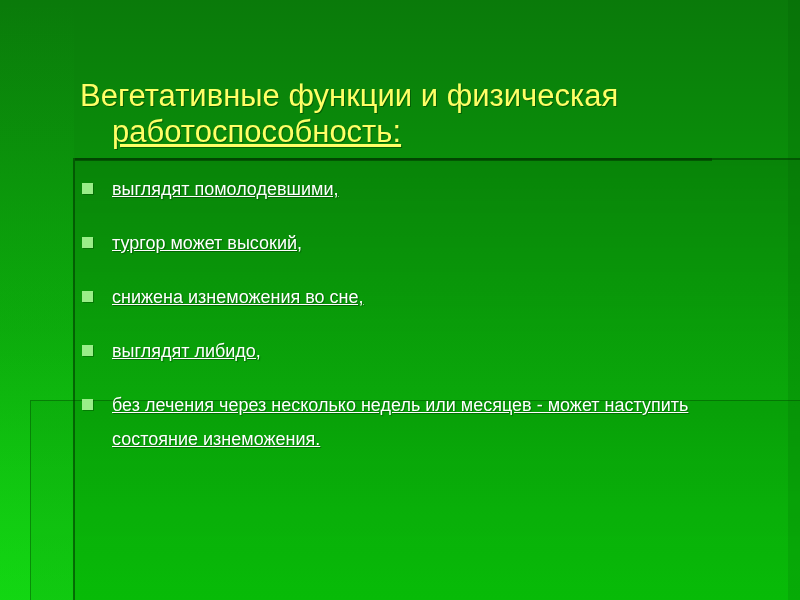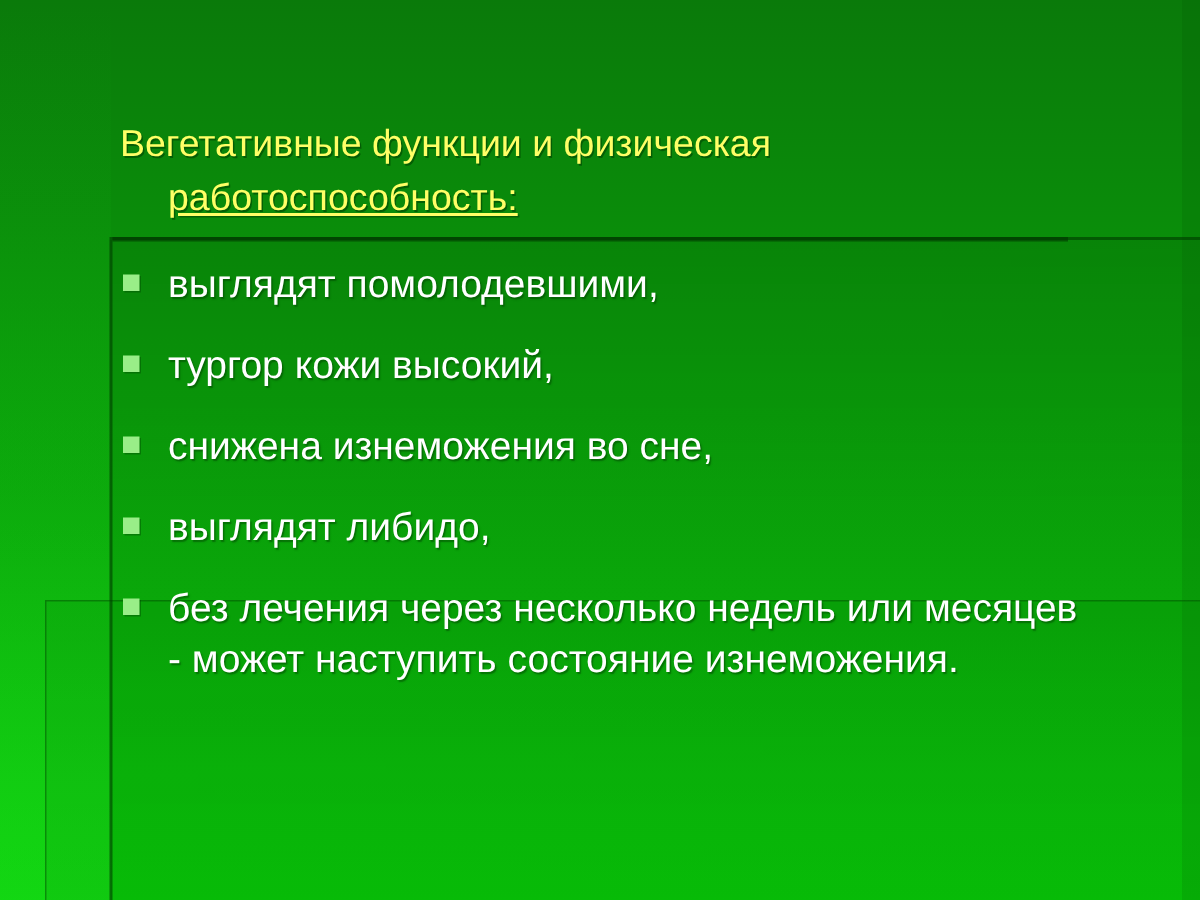--- a/index.html
+++ b/index.html
@@ -94,21 +94,21 @@
 
   
   .title-block {
     position: absolute;
     left: 80px;
     top: 78px;
     width: 660px;
   }
   .title-line {
     color: #ffff66;
-    font-size: 25px;
+    font-size: 31px;
     line-height: 36px;
     white-space: nowrap;
     text-shadow: 1px 1px 0 rgba(0,60,0,0.55);
   }
   .title-line.indent {
     padding-left: 32px;
     text-decoration: underline;
   }
 
   
@@ -128,23 +128,24 @@
     flex: 0 0 auto;
     width: 11px;
     height: 11px;
     margin-top: 11px;
     margin-right: 19px;
     background: #99ee88;
     box-shadow: 1px 1px 0 rgba(0,70,0,0.40);
   }
   .bullet-text {
     color: #ffffff;
-    font-size: 26px;
+    font-size: 18px;
     line-height: 34px;
     text-shadow: 1px 1px 1px rgba(0,60,0,0.50);
+    text-decoration: underline;
   }
   .bullet-item.multiline .bullet-text {
     max-width: 622px;
   }
 </style>
 </head>
 <body>
 
 <div id="slide">
 
@@ -161,21 +162,21 @@
 
   <div class="bullets">
 
     <div class="bullet-item">
       <span class="bullet-marker"></span>
       <span class="bullet-text">выглядят помолодевшими,</span>
     </div>
 
     <div class="bullet-item">
       <span class="bullet-marker"></span>
-      <span class="bullet-text">тургор кожи высокий,</span>
+      <span class="bullet-text">тургор может высокий,</span>
     </div>
 
     <div class="bullet-item">
       <span class="bullet-marker"></span>
       <span class="bullet-text">снижена изнеможения во сне,</span>
     </div>
 
     <div class="bullet-item">
       <span class="bullet-marker"></span>
       <span class="bullet-text">выглядят либидо,</span>

